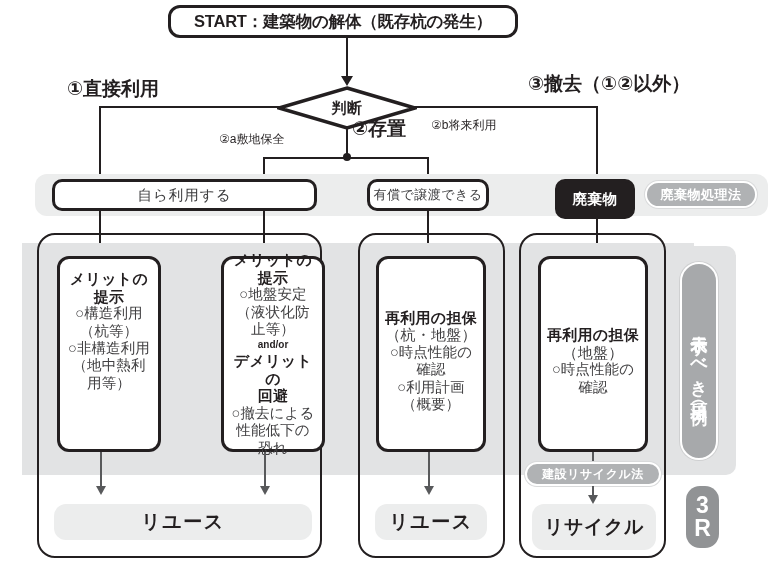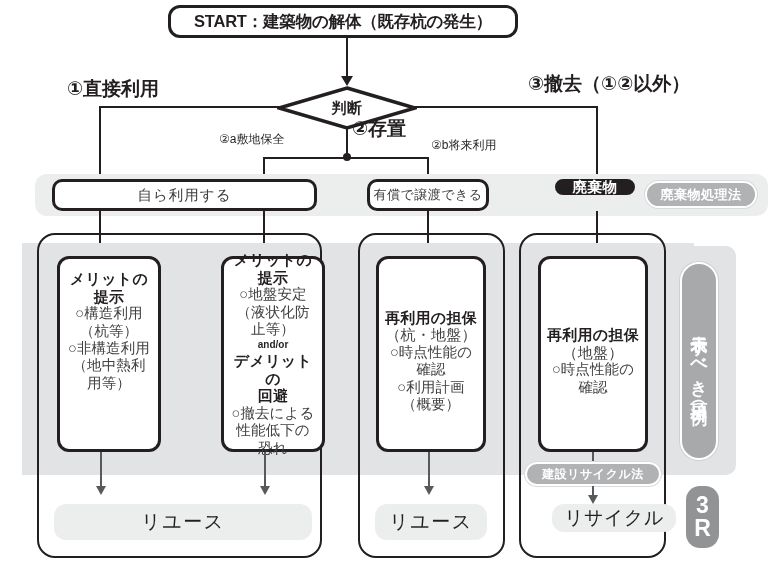--- a/index.html
+++ b/index.html
@@ -167,21 +167,21 @@
   
   .outcome {
     background: #eceded;
     border: 4px solid #9c9e a0;
     border-color: #9c9ea0;
     border-radius: 12px;
     display: flex;
     align-items: center;
     justify-content: center;
     font-size: 19px;
-    font-weight: normal;
+    font-weight: bold;
     color: #231f20;
     letter-spacing: 1.5px;
   }
 
   
   .vert-panel {
     background: #e2e3e4;
     border-radius: 10px;
   }
   .vert-pill {
@@ -228,21 +228,21 @@
     <svg width="140" height="44" viewBox="0 0 140 44">
       <polygon points="70,2 138,22 70,42 2,22" fill="#ffffff" stroke="#231f20" stroke-width="3.5" stroke-linejoin="miter"></polygon>
     </svg>
     <div class="diamond-label">判断</div>
   </div>
 
   <div class="abs branch-major" style="left:67px; top:76px;">①直接利用</div>
   <div class="abs branch-major" style="left:528px; top:71px;">③撤去（①②以外）</div>
   <div class="abs branch-major" style="left:352px; top:116px;">②存置</div>
   <div class="abs branch-minor" style="left:219px; top:131px;">②a敷地保全</div>
-  <div class="abs branch-minor" style="left:431px; top:137px;text-align:center;">②b将来利用</div>
+  <div class="abs branch-minor" style="left:431px; top:117px;text-align:center;">②b将来利用</div>
 
   <div class="abs hline" style="left:99px; top:106px; width:182px; height:2px;"></div>
   <div class="abs vline" style="left:99px; top:106px; width:2px; height:76px;"></div>
 
   <div class="abs hline" style="left:414px; top:106px; width:184px; height:2px;"></div>
   <div class="abs vline" style="left:596px; top:106px; width:2px; height:76px;"></div>
 
   <div class="abs vline" style="left:346px; top:128px; width:2px; height:30px;"></div>
   <div class="abs junction-dot" style="left:343px; top:153px;"></div>
   <div class="abs hline" style="left:263px; top:157px; width:166px; height:2px;"></div>
@@ -252,21 +252,21 @@
   <div class="abs band" style="left:35px; top:174px; width:733px; height:42px;"></div>
 
   <div class="abs state-box" style="left:52px; top:179px; width:265px; height:32px;">
     <span>自ら利用する</span>
   </div>
 
   <div class="abs state-box" style="left:367px; top:179px; width:122px; height:32px; font-size:13px; letter-spacing:0.5px;">
     <span>有償で譲渡できる</span>
   </div>
 
-  <div class="abs state-box dark" style="left:555px; top:179px; width:80px; height:16px;">
+  <div class="abs state-box dark" style="left:555px; top:179px; width:80px; height:40px;">
     <span>廃棄物</span>
   </div>
 
   <div class="abs law-pill" style="left:645px; top:181px; width:112px; height:27px;">
     <span>廃棄物処理法</span>
   </div>
 
   <div class="abs vline" style="left:99px; top:211px; width:2px; height:40px;"></div>
   <div class="abs arrowhead" style="left:94px; top:248px;"></div>
 
@@ -352,21 +352,21 @@
   <div class="abs arrowhead thin" style="left:588px; top:495px;"></div>
 
   <div class="abs outcome" style="left:54px; top:504px; width:258px; height:36px;">
     <span>リユース</span>
   </div>
 
   <div class="abs outcome" style="left:375px; top:504px; width:112px; height:36px;">
     <span>リユース</span>
   </div>
 
-  <div class="abs outcome" style="left:552px; top:504px; width:124px; height:28px; letter-spacing:0.5px;">
+  <div class="abs outcome" style="left:532px; top:504px; width:124px; height:46px; letter-spacing:0.5px;">
     <span>リサイクル</span>
   </div>
 
   <div class="abs vert-panel" style="left:672px; top:246px; width:64px; height:229px;"></div>
 
   <div class="abs vert-pill" style="left:680px; top:262px; width:38px; height:198px;">
     <span>表示すべき項目（例）</span>
   </div>
 
   <div class="abs rrr-pill" style="left:686px; top:486px; width:33px; height:62px;">

